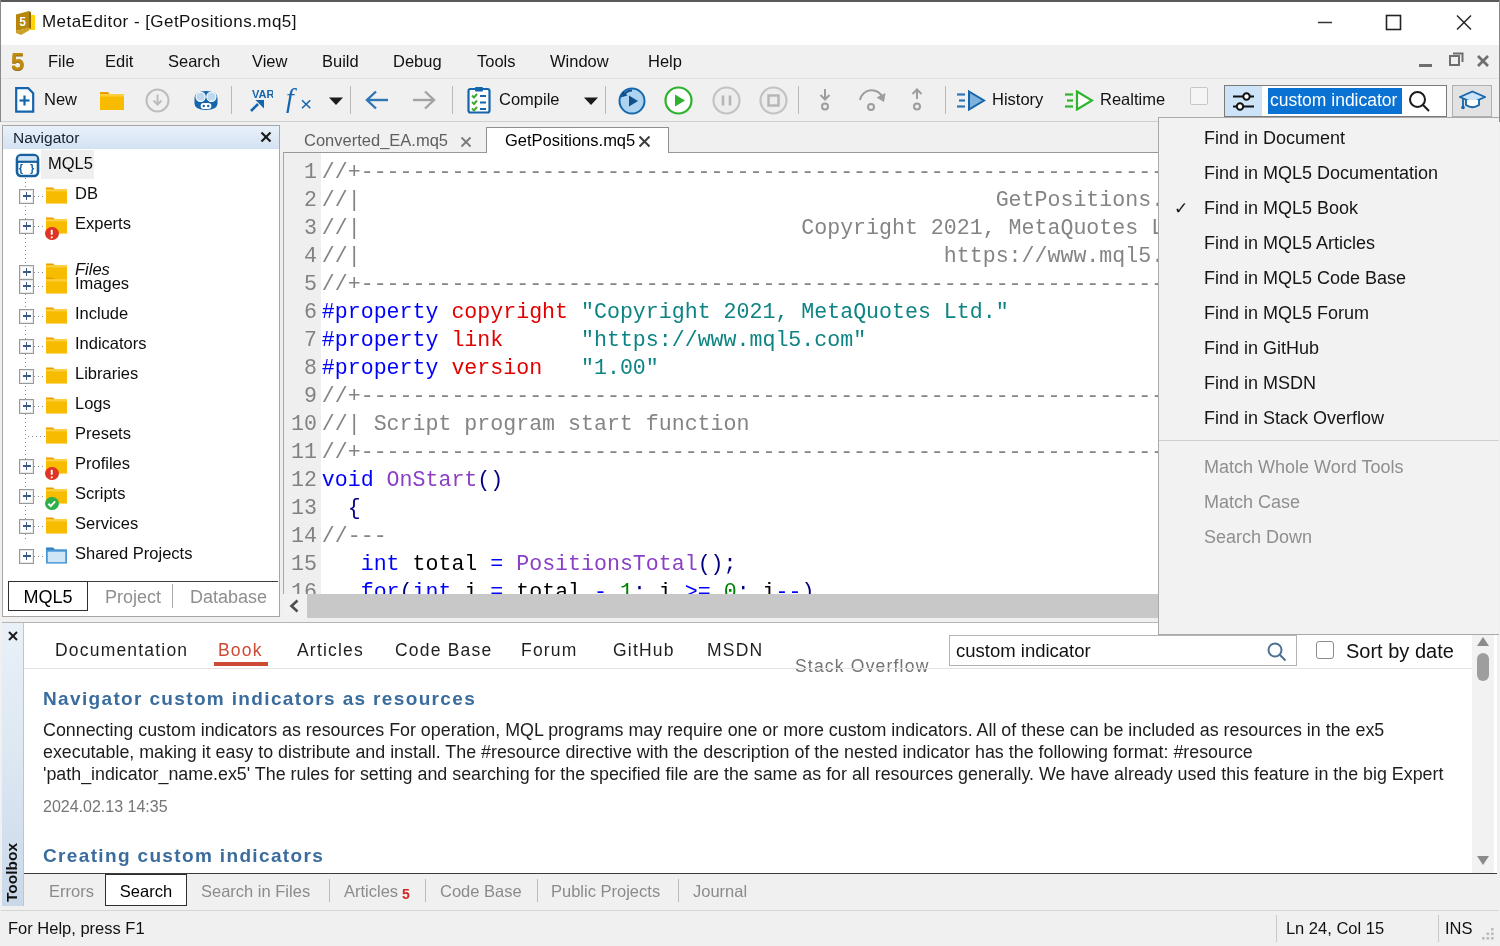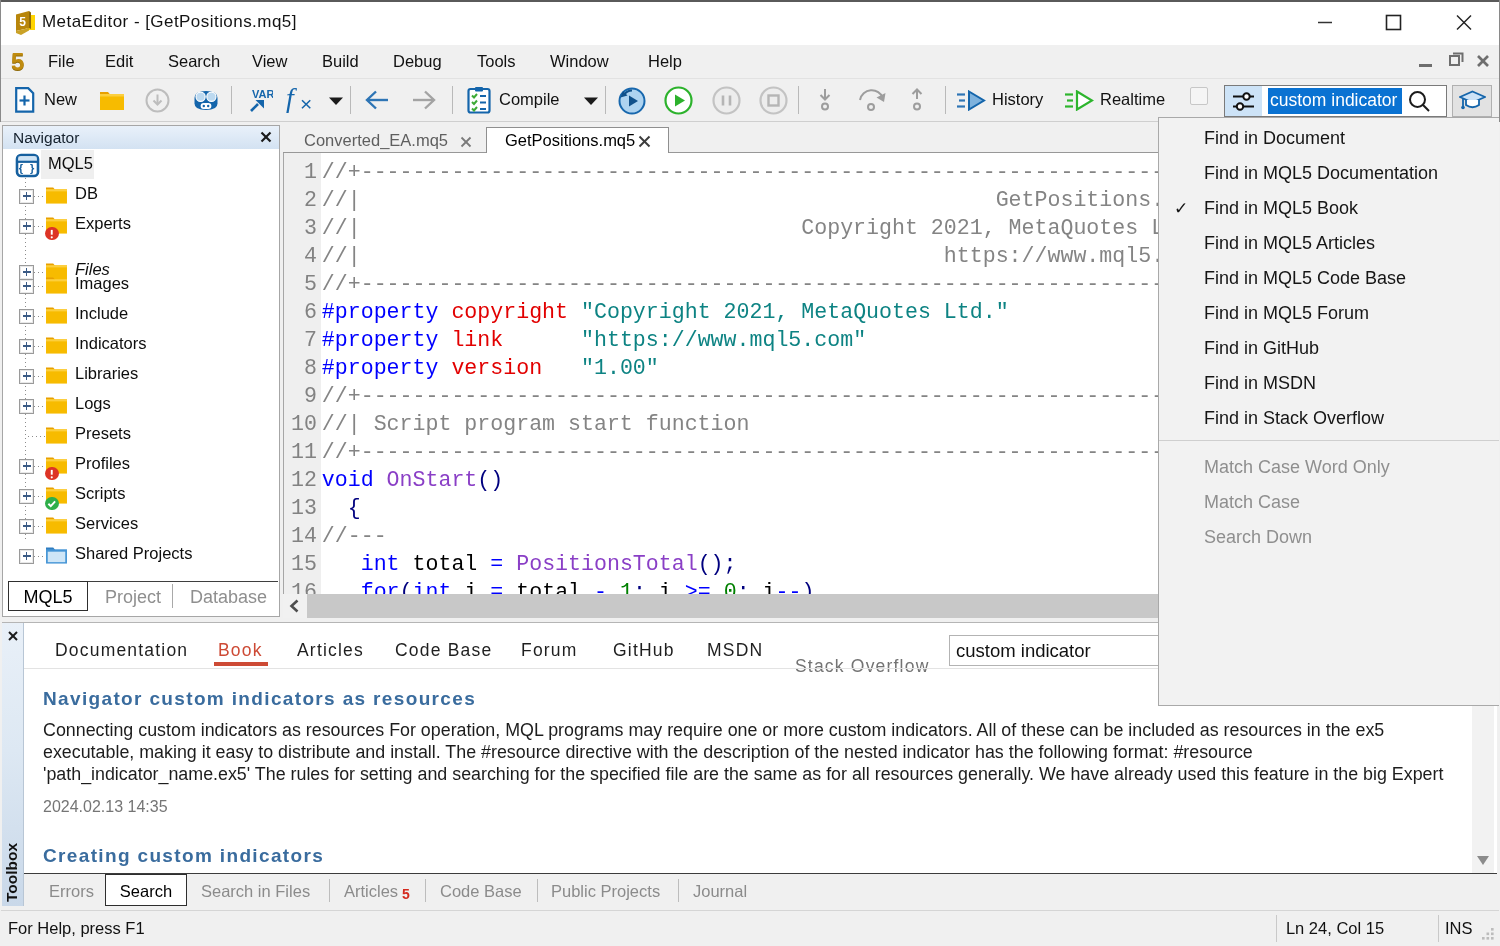--- a/index.html
+++ b/index.html
@@ -527,33 +527,33 @@
 <div class="abs" style="left:678px;top:879px;width:1px;height:23px;background:#bdbdbd;"></div>
 <div class="abs" style="left:693px;top:882px;font-size:16.5px;color:#8b8b8b;">Journal</div>
 
 <div id="statusbar" class="abs" style="left:1px;top:910px;width:1498px;height:35px;background:#f0f0f0;border-top:1px solid #d5d5d5;"></div>
 <div class="abs" style="left:8px;top:919px;font-size:16.5px;color:#111;">For Help, press F1</div>
 <div class="abs" style="left:1276px;top:915px;width:1px;height:27px;background:#c9c9c9;"></div>
 <div class="abs" style="left:1438px;top:915px;width:1px;height:27px;background:#c9c9c9;"></div>
 <div class="abs" style="left:1283px;top:919px;width:104px;text-align:center;font-size:16.5px;color:#111;">Ln 24, Col 15</div>
 <div class="abs" style="left:1445px;top:919px;font-size:16.5px;color:#111;text-align:right;">INS</div>
 
-<div id="findmenu" class="abs" style="left:1158px;top:117px;width:341px;height:589px;background:#f2f2f2;border:1px solid #a9a9a9;border-right:none;">
+<div id="findmenu" class="abs" style="left:1158px;top:117px;width:341px;height:518px;background:#f2f2f2;border:1px solid #a9a9a9;border-right:none;">
   <div style="padding-top:2.5px;font-size:18px;color:#151515;">
     <div style="height:35px;line-height:35px;padding-left:45px;">Find in Document</div>
     <div style="height:35px;line-height:35px;padding-left:45px;">Find in MQL5 Documentation</div>
     <div style="height:35px;line-height:35px;padding-left:45px;position:relative;"><span style="position:absolute;left:15px;top:0;font-size:17px;">✓</span>Find in MQL5 Book</div>
     <div style="height:35px;line-height:35px;padding-left:45px;">Find in MQL5 Articles</div>
     <div style="height:35px;line-height:35px;padding-left:45px;">Find in MQL5 Code Base</div>
     <div style="height:35px;line-height:35px;padding-left:45px;">Find in MQL5 Forum</div>
     <div style="height:35px;line-height:35px;padding-left:45px;">Find in GitHub</div>
     <div style="height:35px;line-height:35px;padding-left:45px;">Find in MSDN</div>
     <div style="height:35px;line-height:35px;padding-left:45px;">Find in Stack Overflow</div>
     <div style="height:1px;margin:4px 0 9px 0;background:#cfcfcf;"></div>
-    <div style="height:35px;line-height:35px;padding-left:45px;color:#8f8f8f;">Match Case Word Only</div>
+    <div style="height:35px;line-height:35px;padding-left:45px;color:#8f8f8f;">Match Whole Word Tools</div>
     <div style="height:35px;line-height:35px;padding-left:45px;color:#8f8f8f;">Match Case</div>
     <div style="height:35px;line-height:35px;padding-left:45px;color:#8f8f8f;">Search Down</div>
   </div>
 </div>
 
 <svg class="abs" style="left:1481px;top:927px;" width="14" height="14" viewBox="0 0 14 14">
   <g fill="#bcbcbc">
       <rect x="10" y="10" width="2.6" height="2.6"></rect>
       <rect x="10" y="5.5" width="2.6" height="2.6"></rect>
       <rect x="10" y="1" width="2.6" height="2.6"></rect>

